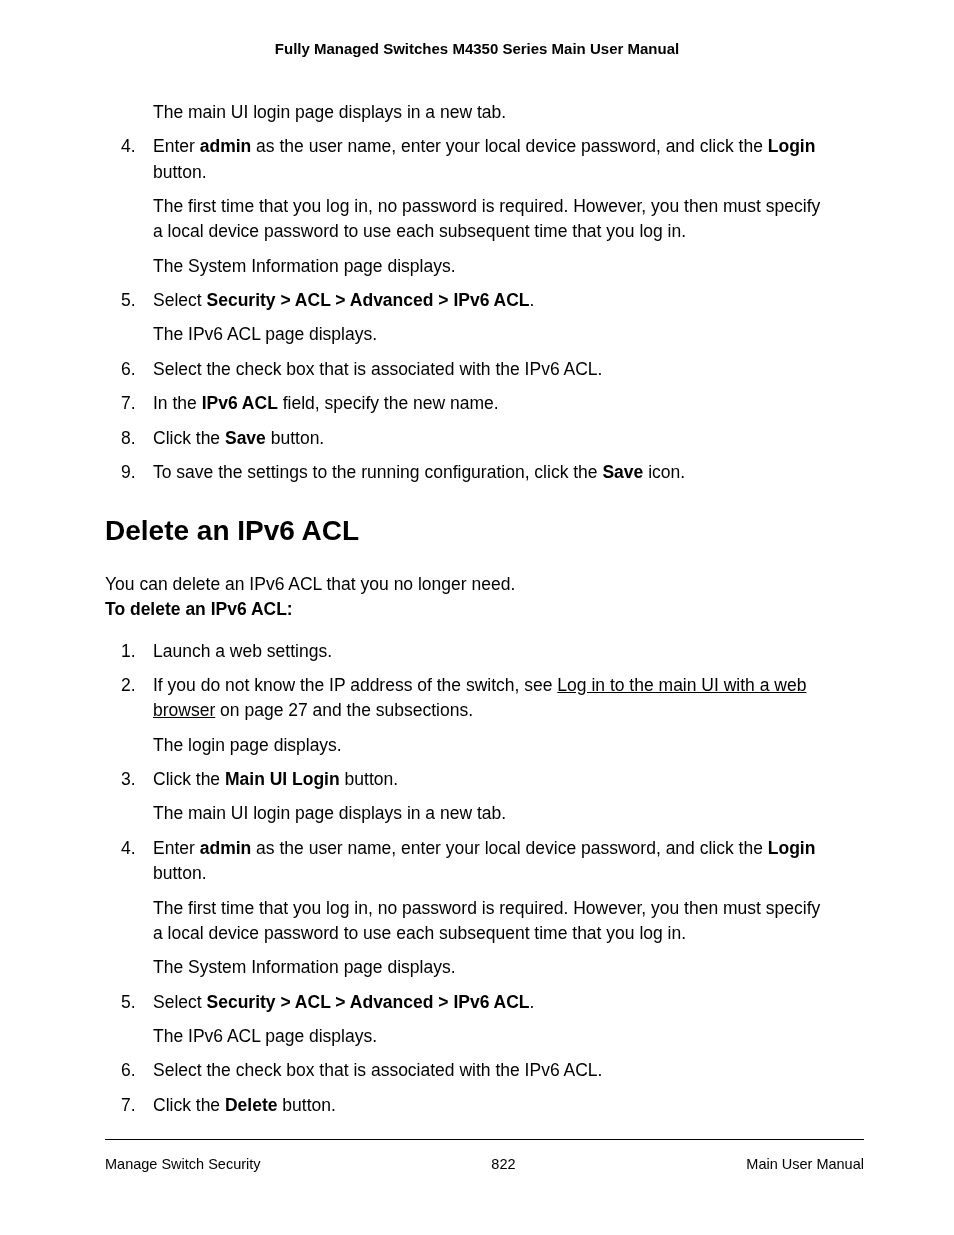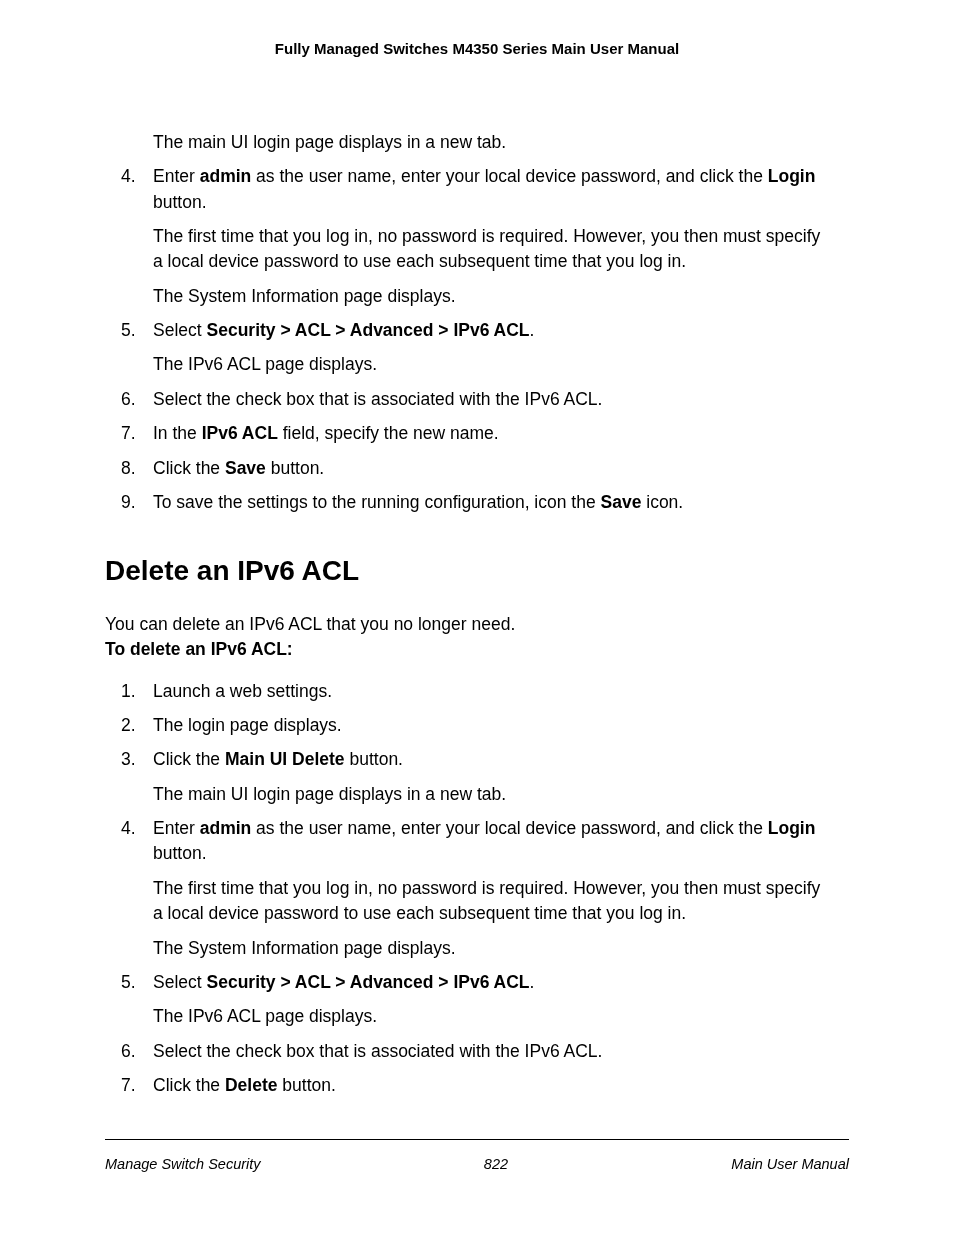--- a/index.html
+++ b/index.html
@@ -13,21 +13,21 @@
     font-size: 17.5px;
     line-height: 1.45;
   }
   .page {
     padding: 38px 105px 0 105px;
   }
   .header {
     text-align: center;
     font-weight: bold;
     font-size: 15px;
-    margin-bottom: 70px;
+    margin-bottom: 40px;
   }
   .content {
     padding-left: 0;
   }
   ol.steps {
     list-style: none;
     padding: 0;
     margin: 16px;
   }
   ol.steps > li {
@@ -42,37 +42,36 @@
   }
   ol.steps > li p {
     margin-bottom: 9px;
   }
   ol.steps > li p.indent {
     margin-top: 9px;
   }
   h2.section-heading {
     font-size: 28px;
     font-weight: bold;
-    margin-top: 36px;
+    margin-top: 26px;
     margin-bottom: 20px;
   }
   p.intro {
   }
   p.do-heading {
     font-weight: bold;
     margin-bottom: 4px;
   }
   .bold { font-weight: bold; }
   .underlined { text-decoration: underline; }
   .footer {
     position: absolute;
     bottom: 60px;
     left: 105px;
-    right: 105px;
-    font-style: italic;
+    right: 90px;
   }
   .footer-line {
     border: none;
     border-top: 1px solid #000;
     margin-bottom: 14px;
   }
   .footer-row {
     display: flex;
     justify-content: space-between;
     font-size: 14.5px;
@@ -107,40 +106,41 @@
       <li>
         <span class="num">7.</span>
         <p><span>In the </span><span class="bold">IPv6 ACL</span><span> field, specify the new name.</span></p>
       </li>
       <li>
         <span class="num">8.</span>
         <p><span>Click the </span><span class="bold">Save</span><span> button.</span></p>
       </li>
       <li>
         <span class="num">9.</span>
-        <p><span>To save the settings to the running configuration, icon the </span><span class="bold">Save</span><span> icon.</span></p>
+        <p><span>To save the settings to the running configuration, click the </span><span class="bold">Save</span><span> icon.</span></p>
       </li>
     </ol>
 
     <h2 class="section-heading">Delete an IPv6 ACL</h2>
     <p class="intro">You can delete an IPv6 ACL that you no longer need.</p>
     <p class="do-heading">To delete an IPv6 ACL:</p>
 
     <ol class="steps">
       <li>
         <span class="num">1.</span>
         <p>Launch a web settings.</p>
       </li>
       <li>
         <span class="num">2.</span>
+        <p class="indent"><span>If you do not know the IP address of the switch, see </span><span class="underlined">Log in to the main UI with a web browser</span><span> on page 27 and the subsections.</span></p>
         <p class="indent">The login page displays.</p>
       </li>
       <li>
         <span class="num">3.</span>
-        <p><span>Click the </span><span class="bold">Main UI Delete</span><span> button.</span></p>
+        <p><span>Click the </span><span class="bold">Main UI Login</span><span> button.</span></p>
         <p class="indent">The main UI login page displays in a new tab.</p>
       </li>
       <li>
         <span class="num">4.</span>
         <p><span>Enter </span><span class="bold">admin</span><span> as the user name, enter your local device password, and click the </span><span class="bold">Login</span><span> button.</span></p>
         <p class="indent">The first time that you log in, no password is required. However, you then must specify a local device password to use each subsequent time that you log in.</p>
         <p class="indent">The System Information page displays.</p>
       </li>
       <li>
         <span class="num">5.</span>

